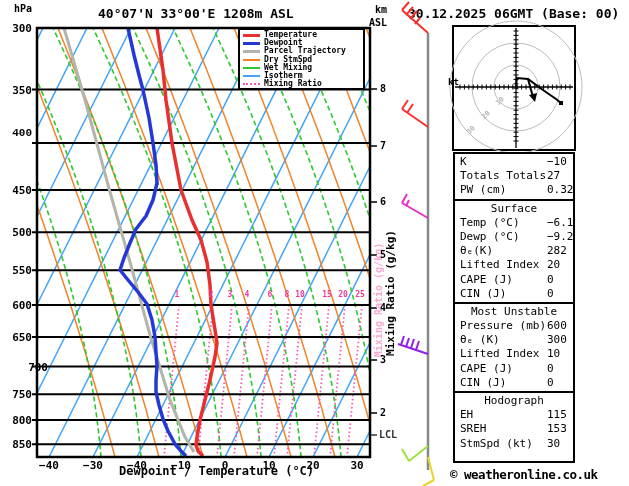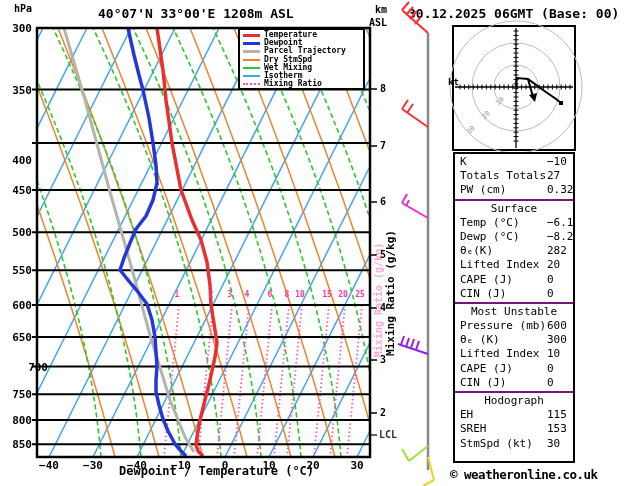--- a/index.html
+++ b/index.html
@@ -14,21 +14,21 @@
   .mrlab{font-size:8px;font-weight:bold;color:#f23b9b;width:18px;text-align:center;}
   .rot{transform:translate(-50%,-50%) rotate(-90deg);transform-origin:center;}
   .ringlab{font-size:7px;font-weight:bold;color:#b4b4b4;transform:translate(-50%,-50%) rotate(-45deg);}
   #legend{position:absolute;left:238px;top:28px;width:127px;height:62px;background:#fff;
           border:2px solid #000;box-sizing:border-box;padding:1px 0 0 3px;z-index:5;}
   .lrow{display:flex;align-items:center;height:8.2px;}
   .lswatch{width:17px;margin-right:4px;flex:0 0 auto;}
   .llab{font-size:8px;font-weight:bold;line-height:8px;}
   #panel{position:absolute;left:453px;top:152px;width:122px;height:311px;background:#fff;
          border:2px solid #000;box-sizing:border-box;z-index:5;}
-  .psec{border-top:2px solid #701a75;padding:1px 0;}
+  .psec{border-top:2px solid #000000;padding:1px 0;}
   .psec:first-child{border-top:none;}
   .ptitle{font-size:11px;text-align:center;height:14.2px;line-height:14.2px;}
   .prow{position:relative;height:14.2px;line-height:14.2px;font-size:11px;}
   .prow .lb{position:absolute;left:5px;}
   .prow .vl{position:absolute;left:92px;}
   #credit{font-size:12.5px;font-weight:bold;letter-spacing:-0.5px;}
   .ktlab{font-size:9px;font-weight:bold;}
 </style>
 </head>
 <body>
@@ -277,21 +277,21 @@
         </div>
       </div>
       <div class="psec">
         <div class="ptitle">Surface</div>
         <div class="prow">
           <span class="lb">Temp (°C)</span>
           <span class="vl">−6.1</span>
         </div>
         <div class="prow">
           <span class="lb">Dewp (°C)</span>
-          <span class="vl">−8.2</span>
+          <span class="vl">−9.2</span>
         </div>
         <div class="prow">
           <span class="lb">θₑ(K)</span>
           <span class="vl">282</span>
         </div>
         <div class="prow">
           <span class="lb">Lifted Index</span>
           <span class="vl">20</span>
         </div>
         <div class="prow">
@@ -347,21 +347,21 @@
 
   <span class="abs rot" style="left:390px;top:293px;font-size:11px;font-weight:bold;">Mixing Ratio (g/kg)</span>
   <span class="abs rot" style="left:378px;top:300px;font-size:10px;font-weight:bold;color:#f9a8d2;">Mixing Ratio (g/kg)</span>
 
   <span class="abs klab" style="left:379px;top:429px;color:#333;">LCL</span>
 
   <span class="abs" style="left:95px;top:464px;font-size:12px;font-weight:bold;padding-left:24px;">Dewpoint / Temperature (°C)</span>
   <span class="abs" id="credit" style="left:450px;top:467px;">© weatheronline.co.uk</span>
 <span class="abs plab" style="left:2px;top:22px;">300</span>
     <span class="abs plab" style="left:2px;top:84px;">350</span>
-    <span class="abs plab" style="left:2px;top:154px;">400</span>
+    <span class="abs plab" style="left:2px;top:127px;font-family:Liberation Mono, monospace;">400</span>
     <span class="abs plab" style="left:2px;top:184px;">450</span>
     <span class="abs plab" style="left:2px;top:226px;">500</span>
     <span class="abs plab" style="left:2px;top:264px;">550</span>
     <span class="abs plab" style="left:2px;top:299px;">600</span>
     <span class="abs plab" style="left:2px;top:331px;">650</span>
     <span class="abs plab" style="left:18px;top:361px;">700</span>
     <span class="abs plab" style="left:2px;top:388px;">750</span>
     <span class="abs plab" style="left:2px;top:414px;">800</span>
     <span class="abs plab" style="left:2px;top:438px;">850</span>
     <span class="abs tlab" style="left:32px;top:459px;">−40</span>

